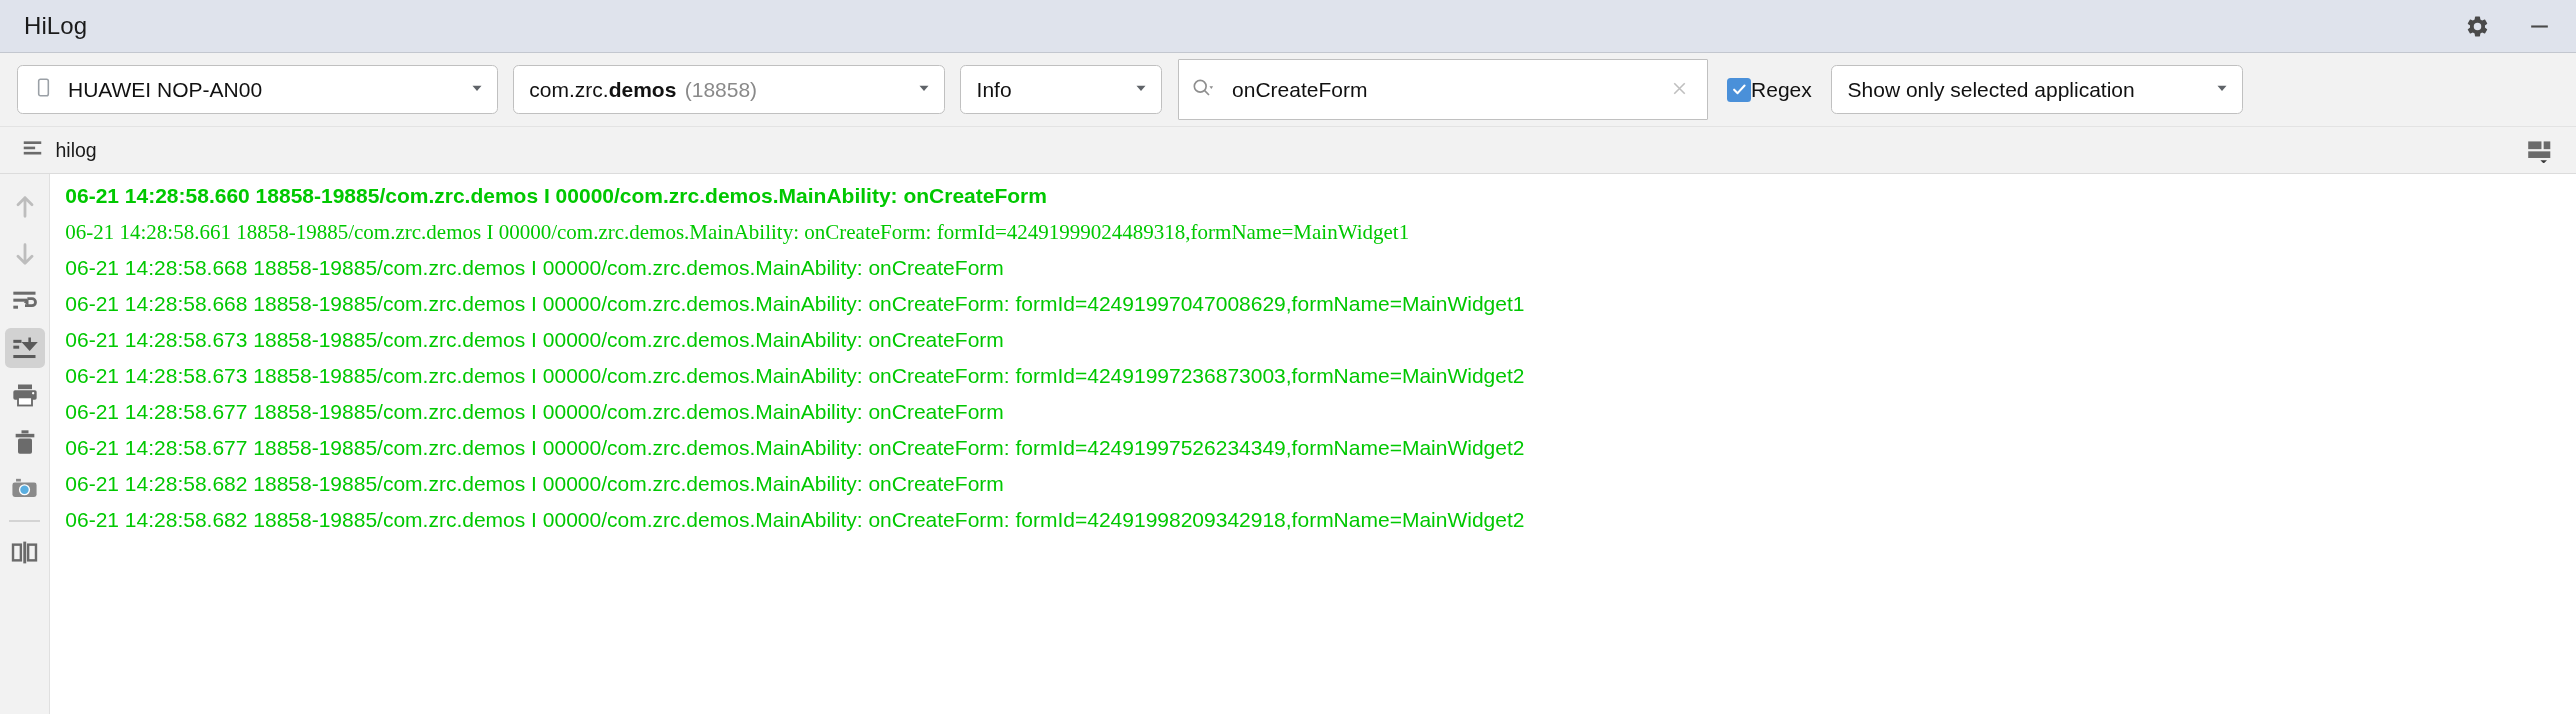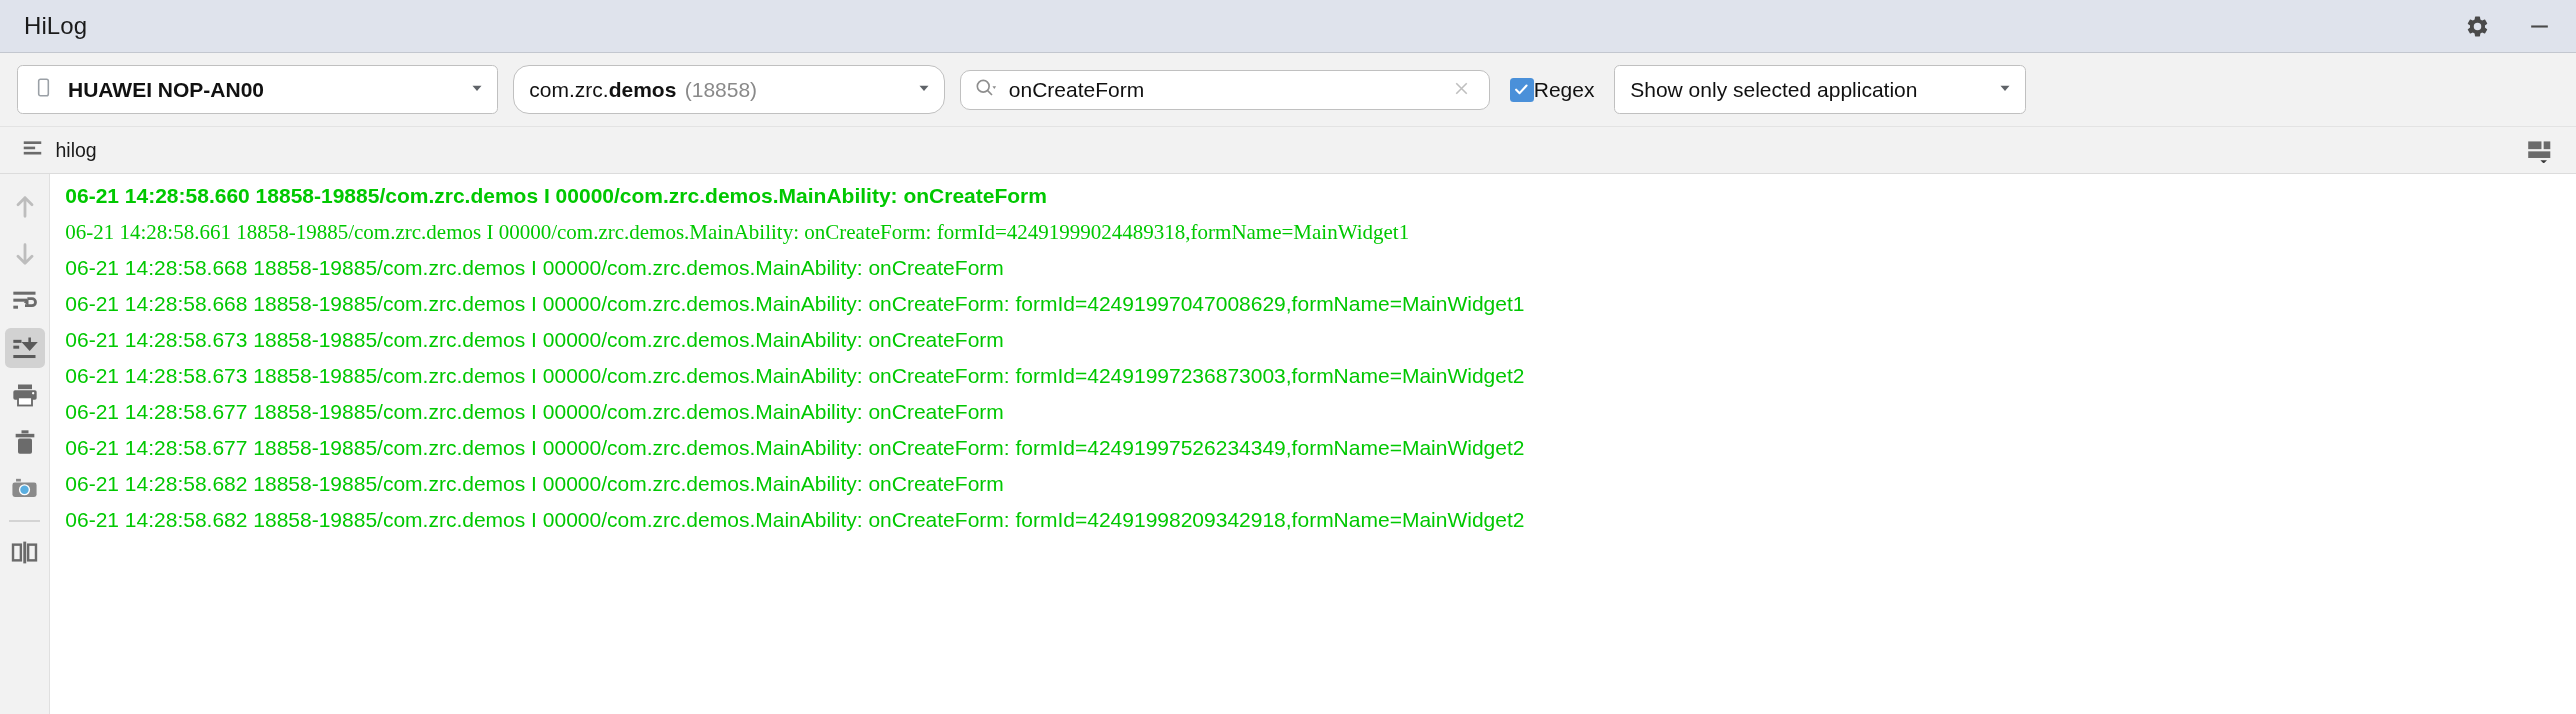--- a/index.html
+++ b/index.html
@@ -52,40 +52,40 @@
     align-items: center;
     padding: 0 11px 0 15.3px;
     font-size: 21px;
     color: #111;
     cursor: pointer;
     position: relative;
     white-space: nowrap;
   }
   .combo .label { flex: 1; overflow: hidden; text-overflow: ellipsis; }
   .combo .caret { margin-left: 11px; flex: 0 0 auto; }
-  .combo-device { width: 481px; font-weight: bold; }
+  .combo-device { width: 481px; }
   .combo-device .devicon { margin-right: 14px; flex: 0 0 auto; }
-  .combo-process { width: 432px; border-radius: 16px; }
+  .combo-process { width: 432px; }
   .combo-level { width: 202px; }
   .combo-scope { width: 412px; }
 
   .proc-name { color: #111; }
   .proc-name b { font-weight: 700; }
   .proc-pid { color: #8a8a8a; margin-left: 8.4px; }
 
   .searchbox {
     width: 530px;
-    height: 40px;
+    height: 61px;
     background: #ffffff;
     border: 0.7px solid #c0c0c0;
-    border-radius: 10px;
+    border-radius: 1px;
     display: flex;
     align-items: center;
     padding: 0 9.8px 0 12.5px;
-    gap: 11px;
+    gap: 17px;
   }
   .searchbox .sval {
     flex: 1;
     font-size: 21px;
     color: #111;
     border: 0;
     outline: 0;
     background: transparent;
     font-family: "Liberation Sans", sans-serif;
     min-width: 0;
@@ -206,20 +206,28 @@
 
   <div class="combo combo-process">
     <span class="label"><span class="proc-name"><span>com.zrc.</span><b>demos</b></span><span class="proc-pid">(18858)</span></span>
     <span class="caret">
       <svg width="18" height="18" viewBox="0 0 24 24">
           <path d="M6 9l6 7 6-7z" fill="#5f6368"></path>
         </svg>
     </span>
   </div>
 
+  <div class="combo combo-level">
+    <span class="label">Info</span>
+    <span class="caret">
+      <svg width="18" height="18" viewBox="0 0 24 24">
+          <path d="M6 9l6 7 6-7z" fill="#5f6368"></path>
+        </svg>
+    </span>
+  </div>
 
   <div class="searchbox">
     <span>
       <svg width="24" height="24" viewBox="0 0 26 26">
         <circle cx="10" cy="10" r="6.4" fill="none" stroke="#8e8e8e" stroke-width="1.8"></circle>
         <line x1="14.8" y1="14.8" x2="19.5" y2="19.5" stroke="#8e8e8e" stroke-width="1.8"></line>
         <path d="M20 10l4 0-2 3z" fill="#8e8e8e"></path>
       </svg>
     </span>
     <input class="sval" type="text" value="onCreateForm" placeholder="Search" style="">

